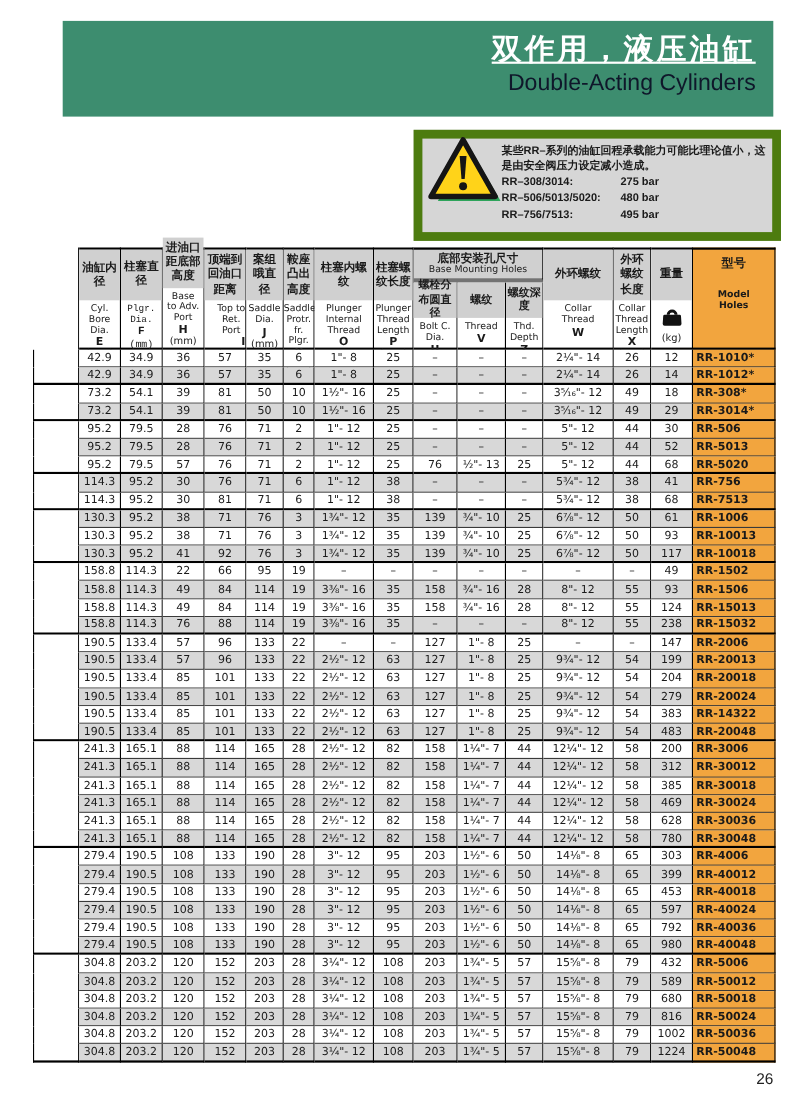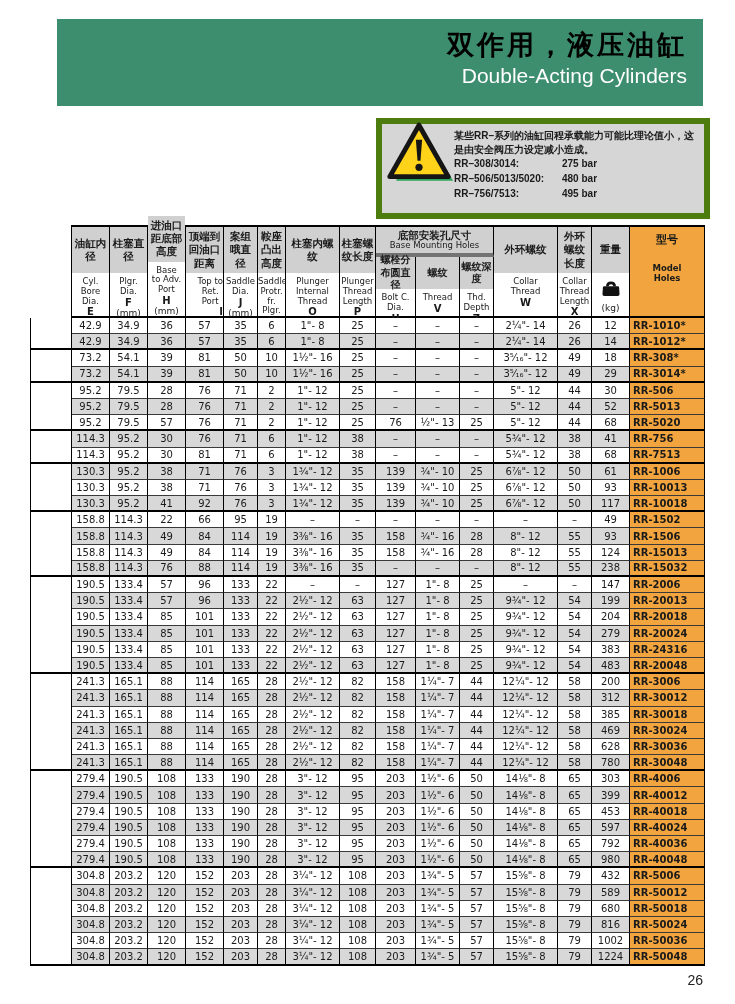--- a/index.html
+++ b/index.html
@@ -2,26 +2,26 @@
 <html><head>
 <meta charset="utf-8">
 <style>
   html,body{margin:0;padding:0;}
   body{width:735px;height:1004px;background:#ffffff;position:relative;
        font-family:"Liberation Sans",sans-serif;color:#1a1a1a;overflow:hidden;}
 
   
   .banner{position:absolute;left:57px;top:19px;width:646px;height:87px;
           background:#3d8d6f;box-sizing:border-box;padding:12px 16px 0 0;text-align:right;}
-  .banner .cn{font-size:27px;font-weight:bold;color:#000000;letter-spacing:3px;line-height:1.1;}
-  .banner .en{font-size:21px;color:#ffffff;margin-top:3px;line-height:1.1;}
+  .banner .cn{font-size:27px;font-weight:bold;color:#ffffff;letter-spacing:3px;line-height:1.1;text-decoration:underline;}
+  .banner .en{font-size:21px;color:#0f172a;margin-top:3px;line-height:1.1;}
 
   
   .warnbox{position:absolute;left:376px;top:118px;width:334px;height:101px;
-           background:#d6d6d6;border:6px solid #4d7c0f;box-sizing:border-box;}
+           background:#d6d6d6;border:8px solid #4d7c0f;box-sizing:border-box;}
   .warn-tri{position:absolute;left:2px;top:-3px;}
   .warn-content{margin-left:72px;padding:5px 6px 0 0;font-size:10px;font-weight:bold;line-height:1.35;}
   .warn-sub{margin-top:4px;font-size:10px;font-weight:bold;}
   .warn-row{display:flex;font-size:10px;font-weight:bold;line-height:14px;margin-top:1px;}
   .warn-row .w-model{width:108px;}
 
   
   .tablewrap{position:absolute;left:30px;top:225px;}
   .grid{display:grid;width:675px;
         grid-template-columns:42px 38px 38px 38px 38px 34px 28px 54px 36px 40px 44px 34px 64px 34px 38px 75px;
@@ -96,21 +96,21 @@
   <div class="grid" id="grid">
       <div class="hcell hgut" style="grid-area: 1 / 1 / 3;"></div>
       <div class="hcell" style="grid-area: 1 / 2 / 3;">
         <div class="hcn">油缸内径</div>
         <div class="hen">Cyl.
 Bore
 Dia.</div>
         <div class="hletter">E</div>
         <div class="hunit">(mm)</div>
       </div>
-      <div class="hcell" style="grid-area: 1 / 3 / 3;">
+      <div class="hcell" style="grid-area: 1 / 3 / 3; font-family: Liberation Mono, monospace;">
         <div class="hcn">柱塞直径</div>
         <div class="hen">Plgr.
 Dia.</div>
         <div class="hletter">F</div>
         <div class="hunit">(mm)</div>
       </div>
       <div class="hcell" style="grid-area: 1 / 4 / 3; justify-content: flex-end;">
         <div class="hcn">进油口距底部高度</div>
         <div class="hen">Base
 to Adv.
@@ -539,21 +539,21 @@
       <div class="bcell">133</div>
       <div class="bcell">22</div>
       <div class="bcell">2½"- 12</div>
       <div class="bcell">63</div>
       <div class="bcell">127</div>
       <div class="bcell">1"- 8</div>
       <div class="bcell">25</div>
       <div class="bcell">9¾"- 12</div>
       <div class="bcell">54</div>
       <div class="bcell">383</div>
-      <div class="bcell model">RR-24316</div>
+      <div class="bcell model">RR-14322</div>
       <div class="bcell gut gend"></div>
       <div class="bcell stripe gend">190.5</div>
       <div class="bcell stripe gend">133.4</div>
       <div class="bcell stripe gend">85</div>
       <div class="bcell stripe gend">101</div>
       <div class="bcell stripe gend">133</div>
       <div class="bcell stripe gend">22</div>
       <div class="bcell stripe gend">2½"- 12</div>
       <div class="bcell stripe gend">63</div>
       <div class="bcell stripe gend">127</div>

